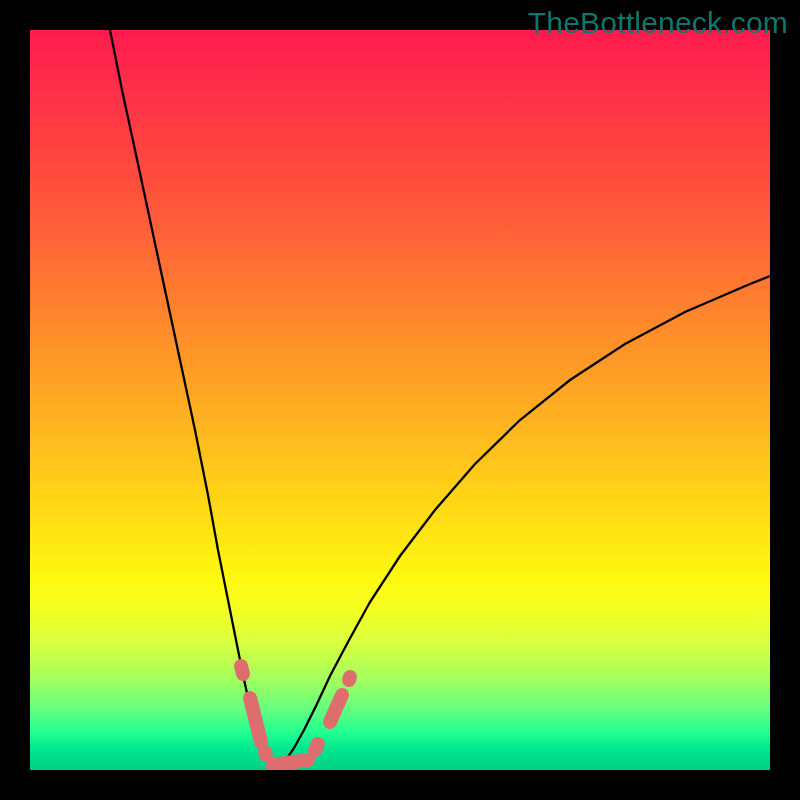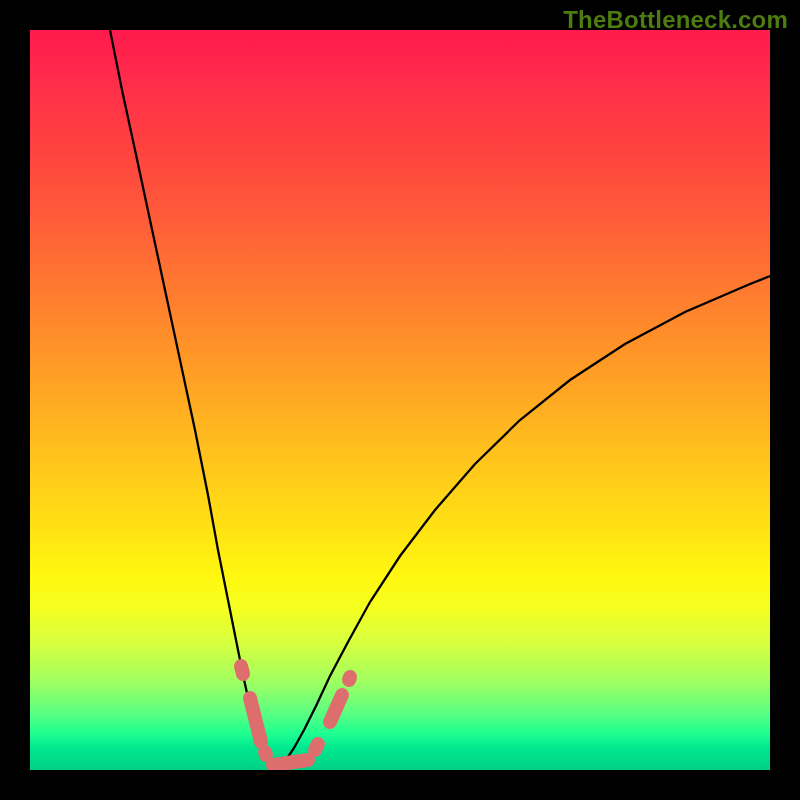--- a/index.html
+++ b/index.html
@@ -45,23 +45,23 @@
       #60ff80 92%,
       #20ff90 95%,
       #00e890 97%,
       #00d084 100%
     );
   }
   .watermark {
     position: absolute;
     top: 6px;
     right: 12px;
-    color: #4d7c0f;
-    font-size: 24px;
-    font-weight: 700;
+    color: #0f766e;
+    font-size: 30px;
+    font-weight: 400;
     letter-spacing: 0.2px;
     user-select: none;
   }
   svg.curve {
     position: absolute;
     inset: 0;
   }
   .curve-path {
     fill: none;
     stroke: #000000;

